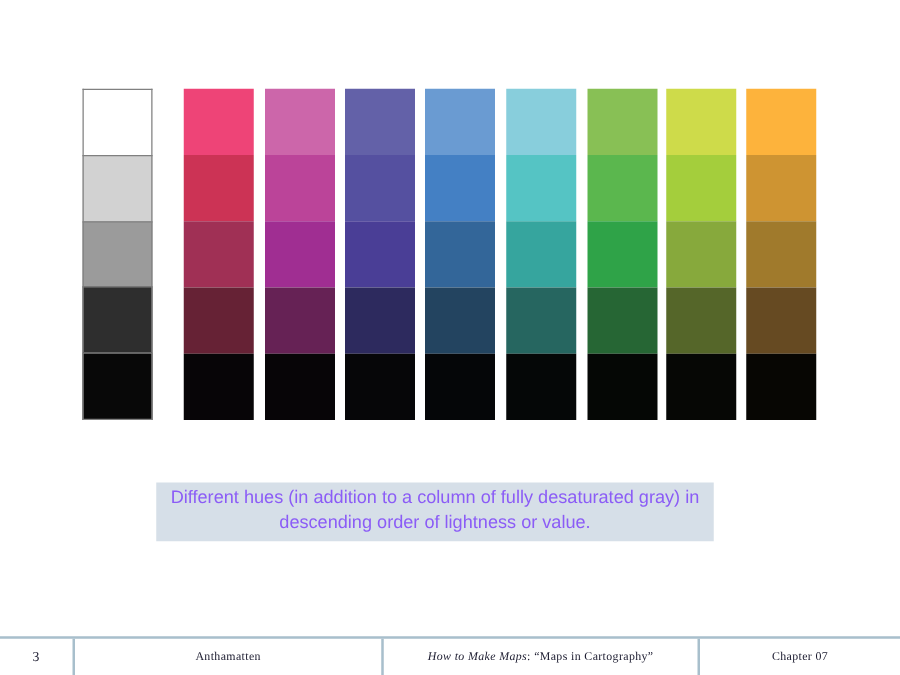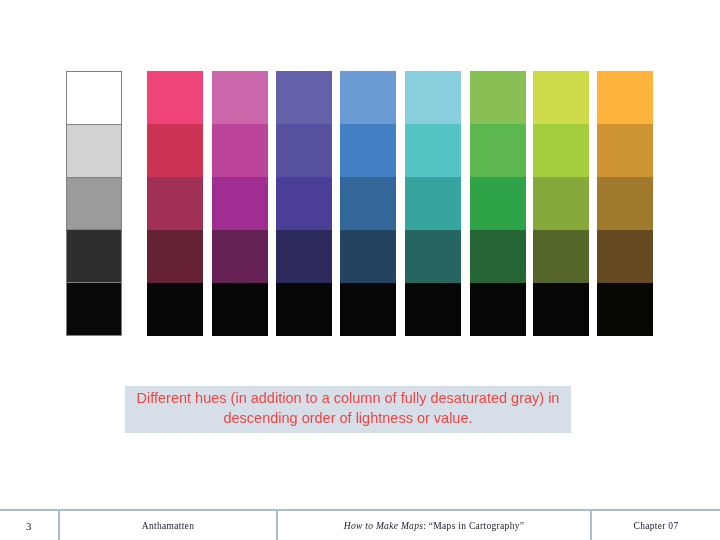--- a/index.html
+++ b/index.html
@@ -55,21 +55,21 @@
 
   
   #caption-block {
     position: absolute;
     left: 125px;
     top: 386px;
     width: 446px;
     text-align: center;
     font-size: 14.5px;
     line-height: 1.37;
-    color: #ef4444;
+    color: #8b5cf6;
   }
   #caption-shade {
     position: absolute;
     left: 125px;
     top: 386px;
     width: 446px;
     height: 47px;
     background: #d6dfe8;
   }
   #caption-text {
@@ -97,23 +97,23 @@
     justify-content: center;
     font-family: "Liberation Serif", serif;
     font-size: 9.5px;
     color: #1a1a2e;
     letter-spacing: 0.3px;
     box-sizing: border-box;
     border-right: 2px solid #a8bfcc;
     white-space: nowrap;
   }
   #footer-page     { width: 60px; font-size: 11px; }
-  #footer-author   { width: 218px; }
+  #footer-author   { width: 247px; }
   #footer-title    { flex: 1 1 auto; font-family: Liberation Serif, serif; }
-  #footer-chapter  { width: 128px; border-right: none; }
+  #footer-chapter  { width: 160px; border-right: none; }
   .footer-title-italic { font-style: italic; }
 </style>
 </head>
 <body>
 
 <div id="slide">
 
   <div id="swatch-chart">
       <div class="swatch-column outlined" style="left: 0px;">
         <div class="swatch-cell" style="background: rgb(255, 255, 255);"></div>

